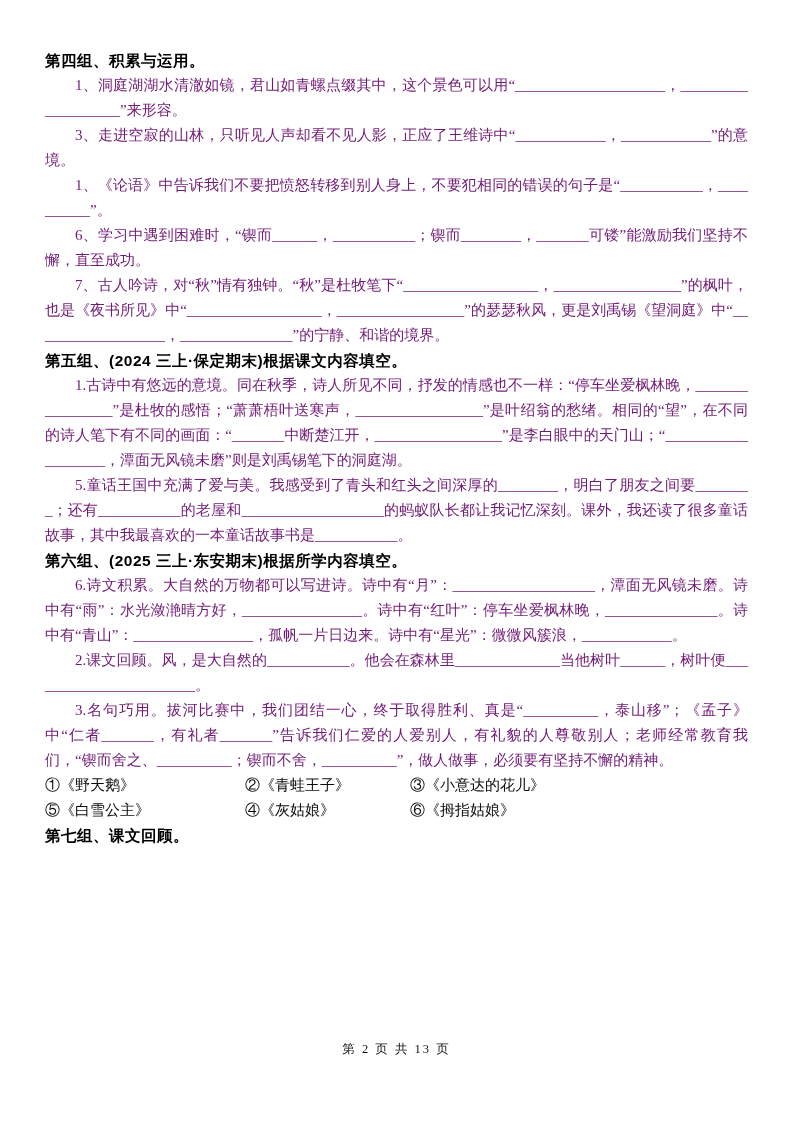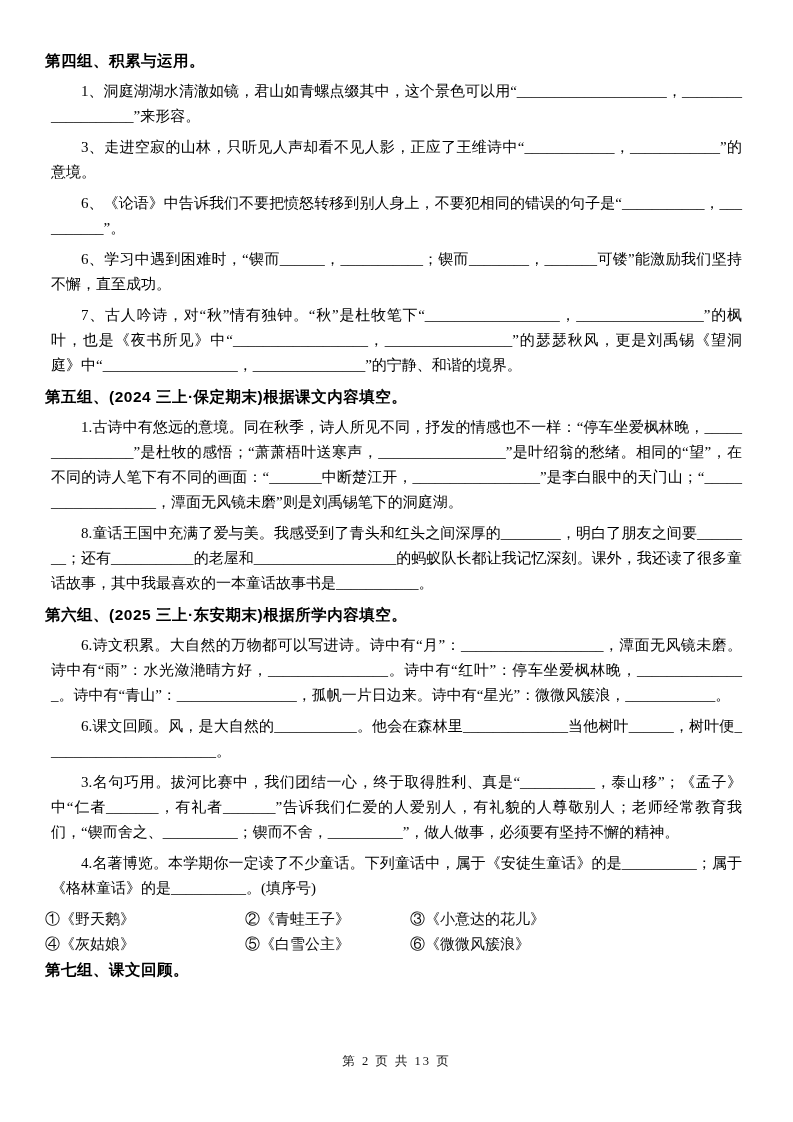--- a/index.html
+++ b/index.html
@@ -24,78 +24,77 @@
   .section-heading {
     margin: 0;
     font-size: 15.5px;
     font-weight: bold;
     font-family: "Liberation Sans", "DejaVu Sans", sans-serif;
     letter-spacing: 0.5px;
     line-height: 25px;
     color: #000000;
   }
   .question {
-    margin: 6px;
+    margin: 0;
     text-indent: 2em;
     text-align: justify;
     word-break: break-all;
     line-height: 25px;
-    color: #000000;
+    color: #701a75;
   }
   .options-grid {
     display: grid;
     grid-template-columns: 200px 165px 1fr;
     line-height: 25px;
   }
   .option-item { white-space: nowrap; }
   .page-footer {
     position: absolute;
     left: 0;
     right: 0;
-    bottom: 48px;
+    bottom: 60px;
     text-align: center;
     font-size: 12.5px;
     letter-spacing: 2px;
     color: #111111;
     font-family: "Liberation Serif", "DejaVu Serif", serif;
   }
 </style>
 </head>
 <body>
 
 <div class="page">
 
   <div class="section">
     <h2 class="section-heading">第四组、积累与运用。</h2>
     <p class="question">1、洞庭湖湖水清澈如镜，君山如青螺点缀其中，这个景色可以用“____________________，___________________”来形容。</p>
     <p class="question">3、走进空寂的山林，只听见人声却看不见人影，正应了王维诗中“____________，____________”的意境。</p>
-    <p class="question">6、《论语》中告诉我们不要把愤怒转移到别人身上，不要犯相同的错误的句子是“___________，__________”。</p>
+    <p class="question">1、《论语》中告诉我们不要把愤怒转移到别人身上，不要犯相同的错误的句子是“___________，__________”。</p>
     <p class="question">6、学习中遇到困难时，“锲而______，___________；锲而________，_______可镂”能激励我们坚持不懈，直至成功。</p>
     <p class="question">7、古人吟诗，对“秋”情有独钟。“秋”是杜牧笔下“__________________，_________________”的枫叶，也是《夜书所见》中“__________________，_________________”的瑟瑟秋风，更是刘禹锡《望洞庭》中“__________________，_______________”的宁静、和谐的境界。</p>
   </div>
 
   <div class="section">
     <h2 class="section-heading">第五组、(2024 三上·保定期末)根据课文内容填空。</h2>
     <p class="question">1.古诗中有悠远的意境。同在秋季，诗人所见不同，抒发的情感也不一样：“停车坐爱枫林晚，________________”是杜牧的感悟；“萧萧梧叶送寒声，_________________”是叶绍翁的愁绪。相同的“望”，在不同的诗人笔下有不同的画面：“_______中断楚江开，_________________”是李白眼中的天门山；“___________________，潭面无风镜未磨”则是刘禹锡笔下的洞庭湖。</p>
-    <p class="question">8.童话王国中充满了爱与美。我感受到了青头和红头之间深厚的________，明白了朋友之间要________；还有___________的老屋和___________________的蚂蚁队长都让我记忆深刻。课外，我还读了很多童话故事，其中我最喜欢的一本童话故事书是___________。</p>
+    <p class="question">5.童话王国中充满了爱与美。我感受到了青头和红头之间深厚的________，明白了朋友之间要________；还有___________的老屋和___________________的蚂蚁队长都让我记忆深刻。课外，我还读了很多童话故事，其中我最喜欢的一本童话故事书是___________。</p>
   </div>
 
   <div class="section">
     <h2 class="section-heading">第六组、(2025 三上·东安期末)根据所学内容填空。</h2>
     <p class="question">6.诗文积累。大自然的万物都可以写进诗。诗中有“月”：___________________，潭面无风镜未磨。诗中有“雨”：水光潋滟晴方好，________________。诗中有“红叶”：停车坐爱枫林晚，_______________。诗中有“青山”：________________，孤帆一片日边来。诗中有“星光”：微微风簇浪，____________。</p>
-    <p class="question">6.课文回顾。风，是大自然的___________。他会在森林里______________当他树叶______，树叶便_______________________。</p>
+    <p class="question">2.课文回顾。风，是大自然的___________。他会在森林里______________当他树叶______，树叶便_______________________。</p>
     <p class="question">3.名句巧用。拔河比赛中，我们团结一心，终于取得胜利、真是“__________，泰山移”；《孟子》中“仁者_______，有礼者_______”告诉我们仁爱的人爱别人，有礼貌的人尊敬别人；老师经常教育我们，“锲而舍之、__________；锲而不舍，__________”，做人做事，必须要有坚持不懈的精神。</p>
-    <p class="question">4.名著博览。本学期你一定读了不少童话。下列童话中，属于《安徒生童话》的是__________；属于《格林童话》的是__________。(填序号)</p>
     <div class="options-grid">
       <span class="option-item">①《野天鹅》</span>
       <span class="option-item">②《青蛙王子》</span>
       <span class="option-item">③《小意达的花儿》</span>
+      <span class="option-item">⑤《白雪公主》</span>
       <span class="option-item">④《灰姑娘》</span>
-      <span class="option-item">⑤《白雪公主》</span>
-      <span class="option-item">⑥《微微风簇浪》</span>
+      <span class="option-item">⑥《拇指姑娘》</span>
     </div>
   </div>
 
   <div class="section">
     <h2 class="section-heading">第七组、课文回顾。</h2>
   </div>
 
   <div class="page-footer">第 2 页 共 13 页</div>
 
 </div>

